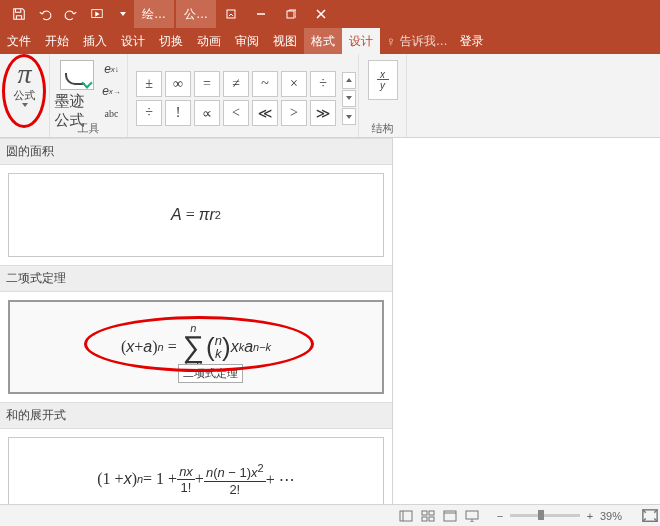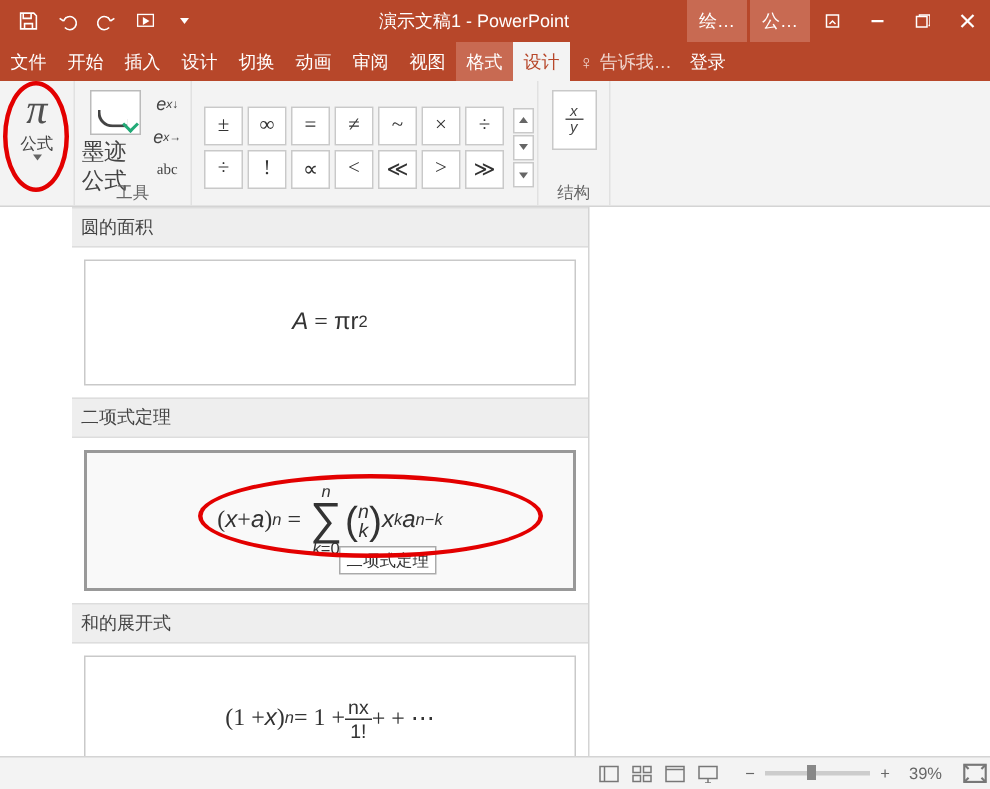--- a/index.html
+++ b/index.html
@@ -48,21 +48,21 @@
   .op-side { display: flex; flex-direction: column; gap: 1px; padding-top: 3px; padding-right: 2px; }
   .op-side .arrow-btn { width: 14px; height: 17px; border: 1px solid #c9c9c9; background: #fff; display: flex; align-items: center; justify-content: center; }
   .arrow-btn .tri-up { width: 0; height: 0; border-left: 3px solid transparent; border-right: 3px solid transparent; border-bottom: 4px solid #666; }
   .arrow-btn .tri-down { width: 0; height: 0; border-left: 3px solid transparent; border-right: 3px solid transparent; border-top: 4px solid #666; }
   .arrow-btn .tri-down2 { position: relative; top: 1px; }
   .struct-btn { width: 30px; height: 40px; border: 1px solid #c9c9c9; background: #fff; display: flex; flex-direction: column; align-items: center; justify-content: center; margin-top: 4px; font-family: "Cambria Math", serif; }
   .struct-top { width: 12px; height: 10px; border-bottom: 1px solid #555; display: flex; align-items: center; justify-content: center; font-style: italic; font-size: 10px; }
   .struct-bot { width: 12px; height: 10px; display: flex; align-items: center; justify-content: center; font-style: italic; font-size: 10px; }
 
   .content { display: flex; height: calc(526px - 28px - 26px - 84px - 22px); }
-  .eq-panel { width: 393px; background: #fff; border-right: 1px solid #d4d4d4; overflow: hidden; padding-left: 48px; }
+  .eq-panel { width: 393px; background: #fff; border-right: 1px solid #d4d4d4; overflow: hidden; }
   .eq-scroll { height: 100%; overflow-y: hidden; }
   .eq-heading { background: #eee; color: #444; font-size: 12px; padding: 4px 6px; border-top: 1px solid #ddd; border-bottom: 1px solid #ddd; }
   .eq-item { margin: 8px; border: 1px solid #c9c9c9; background: #fff; height: 84px; display: flex; align-items: center; justify-content: center; font-family: "Cambria Math", "Times New Roman", serif; font-size: 16px; color: #333; position: relative; }
   .eq-item.selected { border: 2px solid #999; background: #f9f9f9; }
   .eq-item.tall { height: 94px; }
   .sum-sym { font-size: 30px; line-height: 24px; display: inline-block; vertical-align: middle; }
   .sup { font-size: 11px; vertical-align: super; }
   .frac { display: inline-flex; flex-direction: column; align-items: center; vertical-align: middle; font-size: 13px; line-height: 15px; }
   .frac .fn { border-bottom: 1px solid #333; padding: 0 2px; }
   .frac .fd { padding: 0 2px; }
@@ -124,21 +124,20 @@
     <div class="qat-btn">
         <svg viewBox="0 0 16 16">
           <rect x="2" y="3" width="12" height="9" fill="none" stroke="#fff"></rect>
           <path d="M6 5v6l5-3z" fill="#fff"></path>
         </svg>
       </div>
     <div class="qat-btn">
         <span class="caret" style="border-top-color:#fff"></span>
       </div>
   </div>
-  <div class="title-center"><span class="title-spacer"></span><span>演示文稿1 - PowerPoint</span></div>
   <div class="tab-overflow">
     <div class="ov1">绘…</div>
     <div class="ov2">公…</div>
   </div>
   <div class="win-btns">
     <div class="win-btn">
         <svg viewBox="0 0 10 10">
           <rect x="1" y="1" width="8" height="8" fill="none" stroke="#fff"></rect>
           <path d="M3 7l2-2 2 2" fill="none" stroke="#fff"></path>
         </svg>
@@ -252,21 +251,21 @@
     </div>
     <div class="rgroup-title">结构</div>
   </div>
 </div>
 
 <div class="content">
   <div class="eq-panel">
     <div class="eq-scroll">
       <div class="eq-heading">圆的面积</div>
       <div class="eq-item">
-        <span style="font-style:italic">A</span>&nbsp;=&nbsp;<span style="">πr</span><span class="sup">2</span>
+        <span style="font-style:italic">A</span>&nbsp;=&nbsp;<span style="font-style:italic">πr</span><span class="sup">2</span>
       </div>
       <div class="eq-heading">二项式定理</div>
       <div class="eq-item selected tall" style="position:relative">
         (<span style="font-style:italic">x</span> + <span style="font-style:italic">a</span>)<span class="sup" style="font-style:italic">n</span>&nbsp;=&nbsp;
         <span class="sum-block">
             <span class="sb-top">n</span>
             <span class="sum-sym">∑</span>
             <span class="sb-bot"><span style="font-style:italic">k</span>=0</span>
           </span>
         <span class="bracket">(</span><span class="binom">
@@ -274,24 +273,27 @@
             <span style="font-style:italic">k</span>
           </span><span class="bracket">)</span>
         <span style="font-style:italic">x</span><span class="sup" style="font-style:italic">k</span><span style="font-style:italic">a</span><span class="sup"><span style="font-style:italic">n</span>−<span style="font-style:italic">k</span></span>
         <div class="tooltip-box" style="left:168px;top:62px">二项式定理</div>
         <div class="red-ellipse" style="left:74px;top:14px;width:230px;height:56px"></div>
       </div>
       <div class="eq-heading">和的展开式</div>
       <div class="eq-item">
         (1 + <span style="font-style:italic">x</span>)<span class="sup" style="font-style:italic">n</span> = 1 +
         <span class="frac">
-            <span class="fn"><span style="">nx</span></span>
+            <span class="fn"><span style="font-style:italic">nx</span></span>
             <span class="fd">1!</span>
           </span> +
-         + ⋯
+        <span class="frac">
+            <span class="fn"><span style="font-style:italic">n</span>(<span style="font-style:italic">n</span> − 1)<span style="font-style:italic">x</span><span class="sup">2</span></span>
+            <span class="fd">2!</span>
+          </span> + ⋯
       </div>
 
     </div>
   </div>
 </div>
 
 <div class="statusbar">
   <div class="status-left"></div>
   <div class="view-btns">
     <div class="vb">
@@ -320,21 +322,21 @@
           <path d="M5 12h4M7 9v3"></path>
         </svg>
       </div>
   </div>
   <div class="zoom">
     <span class="zoom-minus">−</span>
     <div class="zoom-track">
         <div class="zoom-thumb"></div>
       </div>
     <span class="zoom-plus">+</span>
-    <span style="width:34px;text-align:center">39%</span>
+    <span style="width:34px;text-align:left">39%</span>
   </div>
   <div class="fit-btn">
       <svg viewBox="0 0 14 12" style="stroke:#777;fill:none">
         <rect x="2" y="2" width="10" height="8"></rect>
         <path d="M4 4l-2-2M10 4l2-2M4 8l-2 2M10 8l2 2"></path>
       </svg>
     </div>
 </div>
 
 </body></html>

